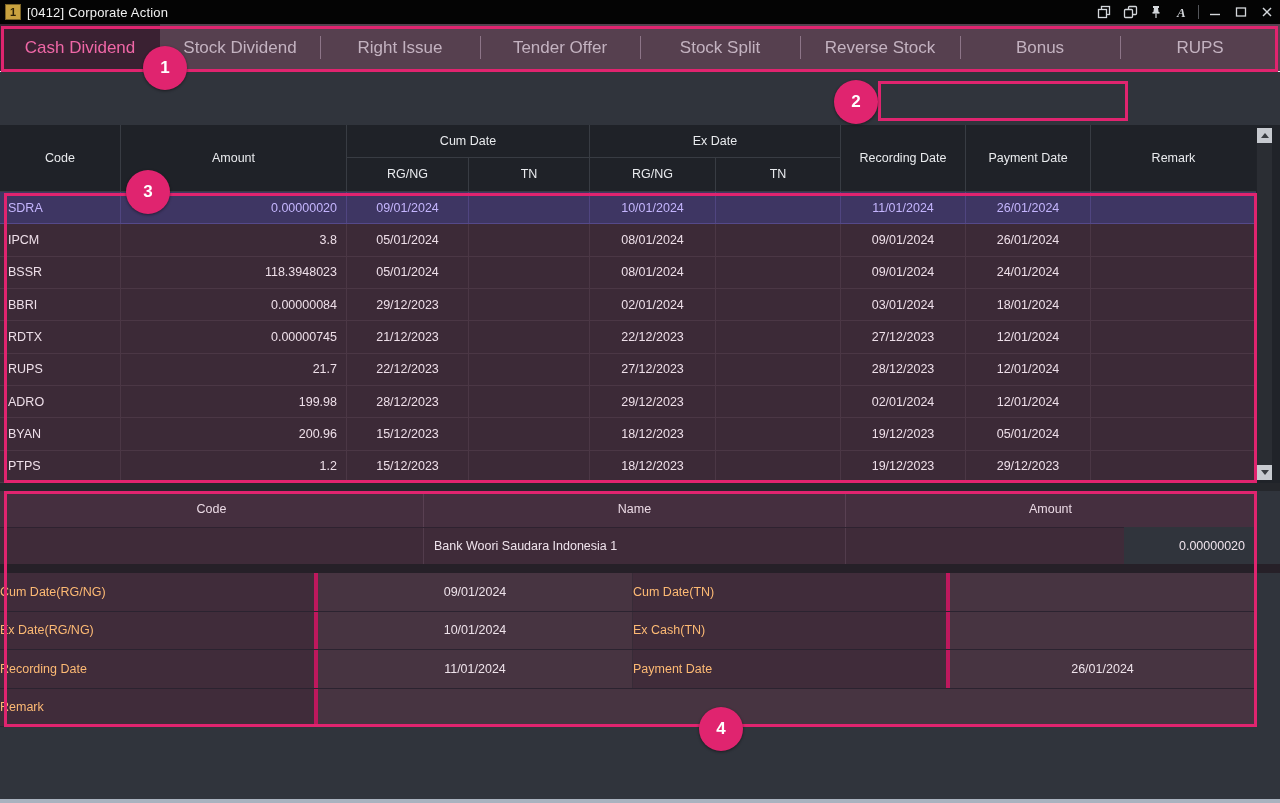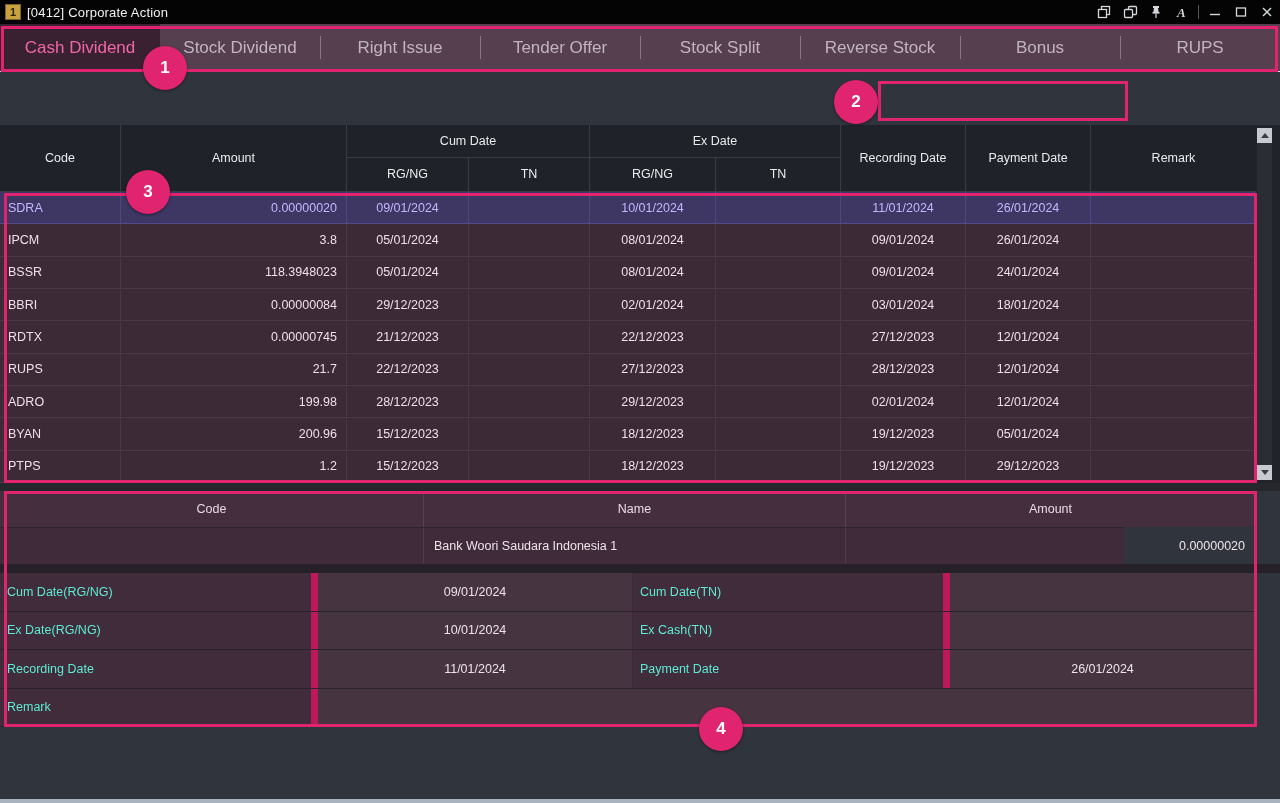--- a/index.html
+++ b/index.html
@@ -82,22 +82,22 @@
   .d-rec { position:absolute; top:36px; left:0; width:1124px; height:37px; background:#3f2b39; color:#efe3ec;
     display:grid; grid-template-columns:424px 422px 410px; border-top:1px solid #2e2230; }
   .d-rec .dc { display:flex; align-items:center; border-right:1px solid #523c4c; }
   .d-rec .dc.name { padding-left:10px; }
   .d-rec .dc.amt { justify-content:flex-end; padding-right:10px; }
   .d-gap { position:absolute; top:73px; left:0; width:1280px; height:9px; background:#262028; }
   .d-fields { position:absolute; top:82px; left:0; width:1256px; height:154px; }
   .frow { height:calc(154px / 4); display:grid; grid-template-columns:318px 315px 317px 306px;
     border-bottom:1px solid #2b2330; }
   .frow.remark { grid-template-columns:318px 938px; }
-  .fl { background:#402c3a; color:#5eead4; display:flex; align-items:center; padding-left:7px;
-    border-right:7px solid #be185d; }
+  .fl { background:#402c3a; color:#fdba74; display:flex; align-items:center; 
+    border-right:4px solid #be185d; }
   .fv { background:#473441; color:#eee2ea; display:flex; align-items:center; justify-content:center;
     border-right:1px solid #382b37; }
 
   .bottom-area { position:absolute; left:0; top:727px; width:1280px; height:76px; background:#30343c; }
   .statusline { position:absolute; left:0; top:799px; width:1280px; height:4px; background:#a9b2bf; }
 
   
   .ann-rect { position:absolute; border:3px solid #e0246f; pointer-events:none; }
   .ann-circle { position:absolute; width:44px; height:44px; border-radius:50%; background:#e0246f;
     color:#ffffff; font-size:17px; font-weight:bold; display:flex; align-items:center; justify-content:center;

